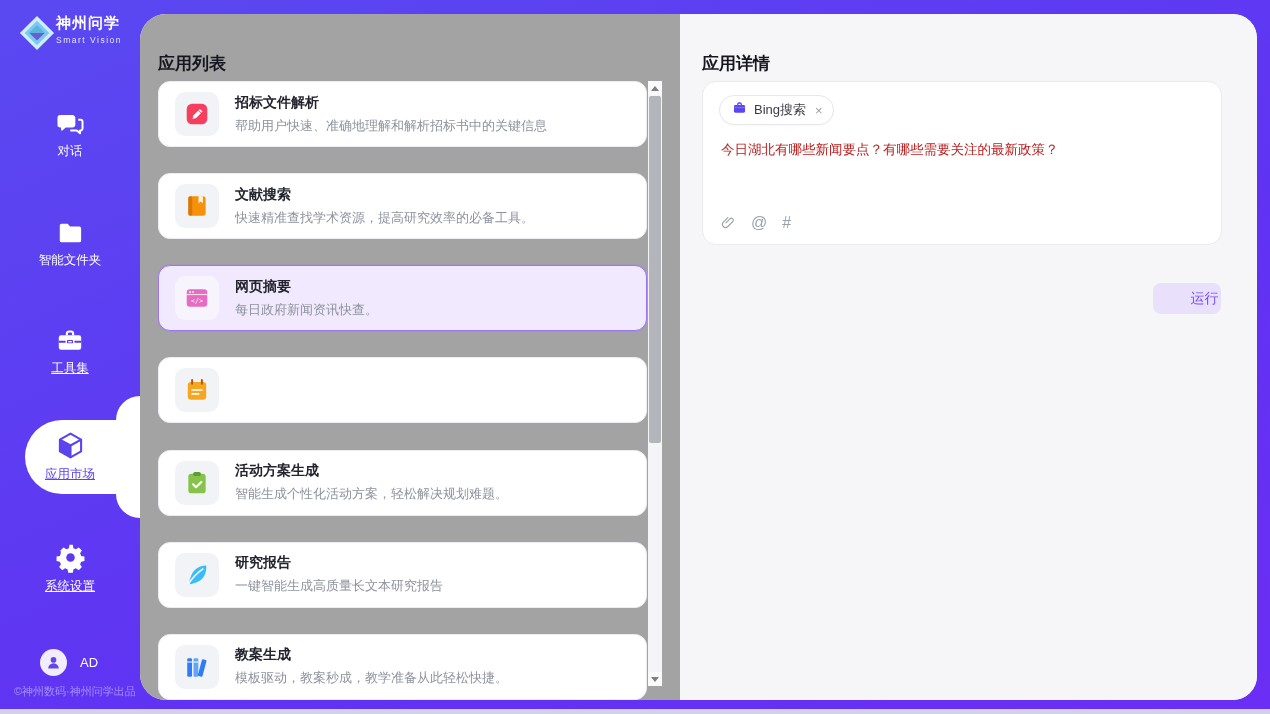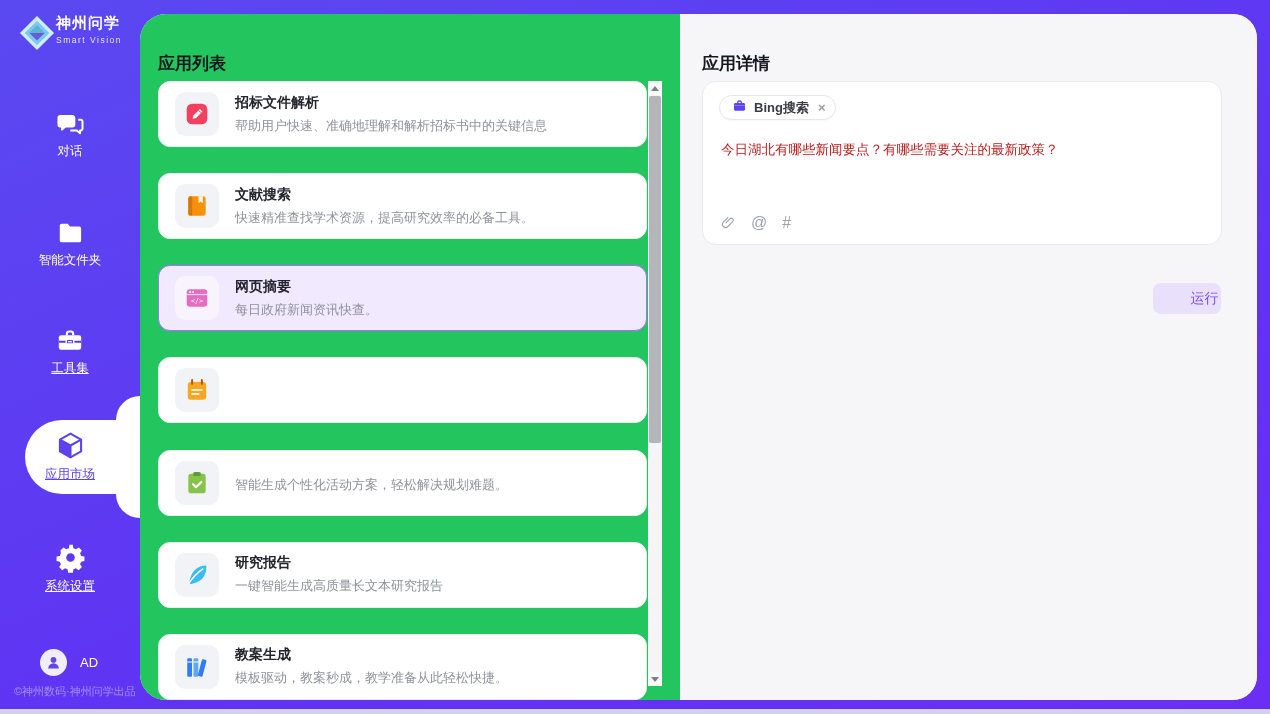--- a/index.html
+++ b/index.html
@@ -30,21 +30,21 @@
             display:flex; align-items:center; justify-content:center; }
   .user-name { color:#fff; font-size:13px; }
   .side-footer { position:absolute; left:14px; bottom:15px; font-size:11px; color:rgba(255,255,255,.42); }
 
   
   .content { position:absolute; left:140px; top:14px; width:1117px; height:686px;
              background:#fff; border-radius:26px 24px 24px 26px; display:flex; overflow:hidden; z-index:1; }
   .panel-title { position:absolute; top:38px; font-size:17px; font-weight:bold; color:#15161f; }
 
   
-  .list-panel { position:relative; width:540px; height:100%; background:#22c55e; }
+  .list-panel { position:relative; width:540px; height:100%; background:#a3a3a3; }
   .list-panel .panel-title { left:18px; }
   .apps { position:absolute; left:18px; top:67px; width:489px; bottom:0;
           overflow:hidden; display:flex; flex-direction:column; gap:13px;justify-content:space-between; }
   .app-card { min-height:66px; height:66px; border:1px solid #ededf1; border-radius:12px;
               background:#fff; display:flex; align-items:center; padding:0 16px; gap:16px; cursor:pointer; }
   .app-card.selected { background:#f1e9fe; border:1px solid #9d74f6; box-shadow:0 0 0 1px rgba(157,116,246,.25); }
   .icon-box { width:44px; height:44px; border-radius:10px; background:#f2f3f7; flex:0 0 44px;
               display:flex; align-items:center; justify-content:center; }
   .app-card.selected .icon-box { background:#f8f4fe; }
   .app-title { font-size:14px; font-weight:bold; color:#23242d; }
@@ -59,23 +59,23 @@
             border-bottom:5px solid #7b7f88; }
   .tri-down { width:0; height:0; border-left:4px solid transparent; border-right:4px solid transparent;
             border-top:5px solid #7b7f88; }
   .sb-thumb { position:absolute; left:1px; top:15px; width:12px; height:347px; background:#b3b5bb; border-radius:2px; cursor:grab; }
 
   
   .detail-panel { position:relative; flex:1; height:100%; background:#f6f6f8; border-radius:0 24px 24px 0; }
   .detail-panel .panel-title { left:22px; }
   .detail-card { position:absolute; left:22px; top:67px; width:520px; height:164px; background:#fff;
                  border:1px solid #e9e9ee; border-radius:14px; }
-  .chip { position:absolute; left:16px; top:13px; height:25px; padding:0 10px 0 12px;
+  .chip { position:absolute; left:16px; top:13px; height:30px; padding:0 10px 0 12px;
           border:1px solid #e6e6eb; border-radius:16px; background:#fff;
-          display:inline-flex; align-items:center; gap:7px; box-shadow:0 1px 2px rgba(0,0,0,.03); cursor:pointer;font-weight:bold; }
+          display:inline-flex; align-items:center; gap:7px; box-shadow:0 1px 2px rgba(0,0,0,.03); cursor:pointer; }
   .chip-label { font-size:13px; color:#3a3b45; }
   .chip-x { font-size:13px; color:#9a9ca6; margin-left:2px; cursor:pointer; }
   .prompt { position:absolute; left:18px; top:58px; width:478px; height:68px; border:none; outline:none;
             resize:none; background:transparent; font-family:inherit; font-size:13.5px; line-height:1.55;
             color:#b91c1c; }
   .input-icons { position:absolute; left:18px; bottom:13px; display:flex; align-items:center; gap:15px;
                  color:#9da1ab; }
   .txt-ic { font-size:16px; line-height:1; cursor:pointer; }
   .clip-ic { cursor:pointer; display:flex; }
   .run-btn { position:absolute; right:36px; top:269px; width:68px; height:31px; border:none; border-radius:8px;
@@ -210,20 +210,21 @@
           </div>
           <div class="app-card">
             <span class="icon-box">
               <svg width="26" height="26" viewBox="0 0 24 24">
                 <rect x="4" y="3.5" width="16" height="18" rx="2.6" fill="#86c34a"></rect>
                 <rect x="8.5" y="1.8" width="7" height="3.8" rx="1.5" fill="#5f9a34"></rect>
                 <path d="M8.4 13.2l2.7 2.7 4.9-4.9" stroke="#fff" stroke-width="2" fill="none" stroke-linecap="round" stroke-linejoin="round"></path>
               </svg>
             </span>
      <span>
+       <div class="app-title">活动方案生成</div>
        <div class="app-desc">智能生成个性化活动方案，轻松解决规划难题。</div>
      </span>
           </div>
           <div class="app-card">
             <span class="icon-box">
               <svg width="26" height="26" viewBox="0 0 24 24">
                 <path fill="#38bdf8" d="M20.6 3.2c-7.2.2-11.9 3.7-14.1 9.8l-2 5.9 1.7 1.7 5.7-2c6.1-2.3 9-7.7 8.7-15.4z"></path>
                 <path d="M4.4 19.8C9 13 13.2 9.2 17.8 6.1" stroke="#fff" stroke-width="1.3" fill="none"></path>
               </svg>
             </span>

